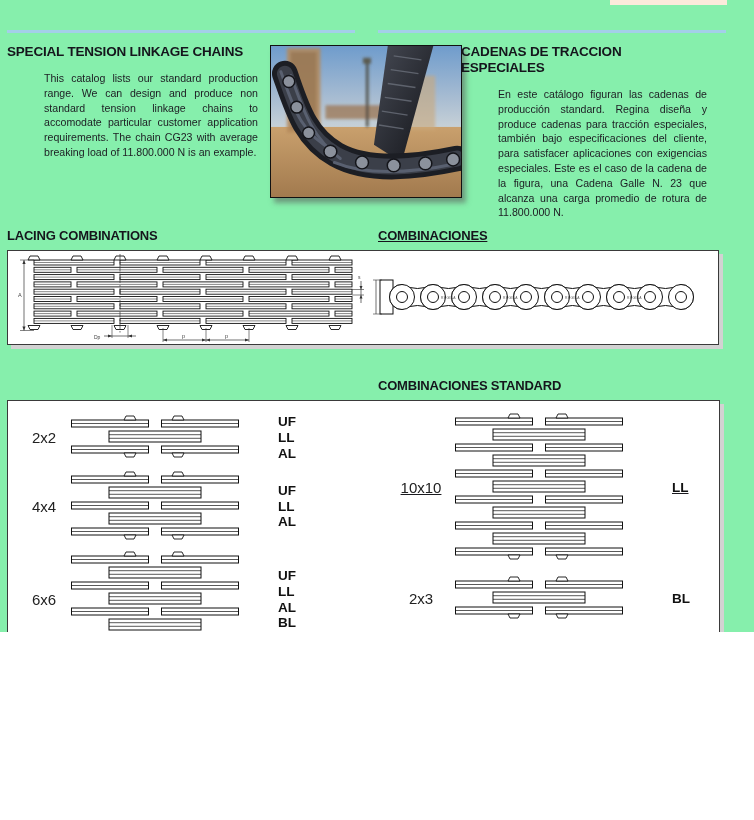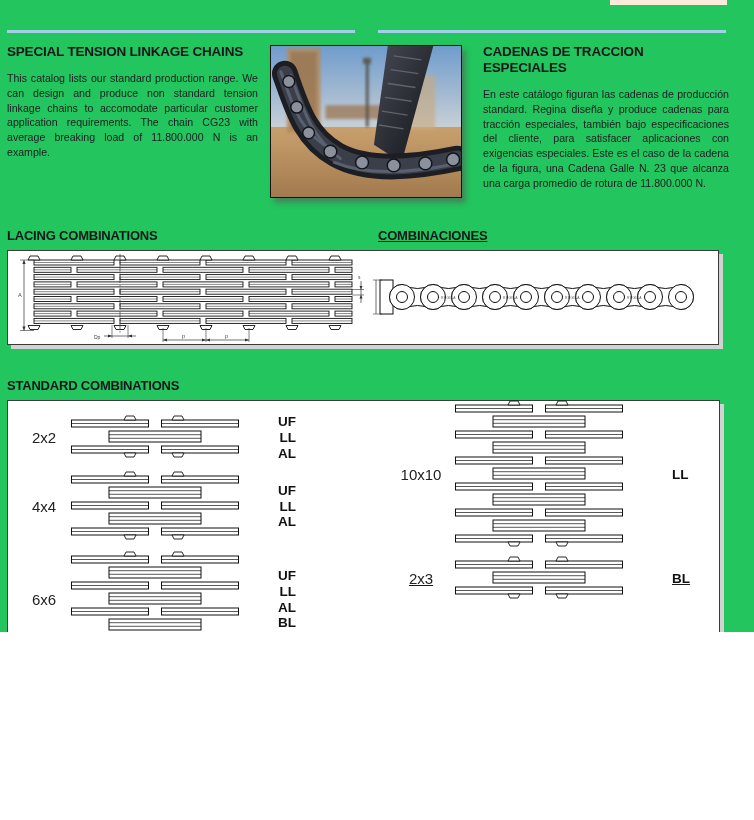--- a/index.html
+++ b/index.html
@@ -1,35 +1,36 @@
 <!DOCTYPE html>
 <html><head>
 <meta charset="utf-8">
 <style>
   * { margin:0; padding:0; box-sizing:border-box; }
   html,body { background:#ffffff; }
   body { font-family:"Liberation Sans", sans-serif; color:#1a1a1f; }
   #page {
-    position:relative; width:754px; height:632px; background:#22c55e; overflow:hidden;
+    position:relative; width:754px; height:632px; background:#86efac; overflow:hidden;
   }
   .peach-tab { position:absolute; left:610px; top:0; width:117px; height:5px; background:#fceadb; }
   .blue-rule { position:absolute; top:30px; height:3px; background:#a3cfe9; }
   .blue-rule.left { left:7px; width:348px; }
   .blue-rule.right { left:378px; width:348px; }
 
   .col-title {
     font-size:13.5px; font-weight:bold; letter-spacing:-0.2px; line-height:1.18;
     color:#15151c; text-transform:uppercase;
   }
   .body-text {
     font-size:10.6px; line-height:1.4; text-align:justify; color:#1c1c22;
     margin-top:11px;
+    margin-left:37px;
   }
   #en-col { position:absolute; left:7px; top:44px; width:251px; }
-  #es-col { position:absolute; left:483px; top:44px; width:246px; }
+  #es-col { position:absolute; left:461px; top:44px; width:246px; }
 
   #photo {
     position:absolute; left:270px; top:45px; width:192px; height:153px;
     border:1px solid #111; background:#9db4cc;
     box-shadow:4px 5px 5px rgba(90,90,90,0.55);
   }
   #photo svg { display:block; width:100%; height:100%; }
 
   .section-title {
     position:absolute; font-size:13px; font-weight:bold; letter-spacing:-0.2px;
@@ -49,21 +50,21 @@
 
   #lacing-left  { position:absolute; left:6px;  top:3px; }
   #lacing-right { position:absolute; left:364px; top:16px; }
 
   .combo-row { position:absolute; display:flex; align-items:center; }
   .combo-row .size-label { font-size:15px; color:#222; text-align:center; }
   .combo-row .codes { font-size:13.5px; font-weight:bold; line-height:1.18; color:#111; }
   .left-row  { left:18px;  width:300px; }
   .left-row  .size-label { width:52px; }
   .left-row  .diagram { width:170px; }
-  .left-row  .codes { margin-left:38px;text-align:right; }
+  .left-row  .codes { margin-left:38px; }
   .right-row { left:388px; width:330px; }
   .right-row .size-label { width:66px; }
   .right-row .diagram { width:170px; }
   .right-row .codes { margin-left:48px; }
 
   .diagram svg { display:block; }
 </style>
 </head>
 <body>
 
@@ -311,21 +312,21 @@
           <circle cx="309" cy="30" r="12.5" fill="#fff" stroke="#111" stroke-width="1"></circle>
           <circle cx="309" cy="30" r="5.5" fill="#fff" stroke="#111" stroke-width="1"></circle>
           <text x="76.5" y="31.5" font-size="3.4" letter-spacing="0.3" text-anchor="middle" fill="#555" font-family="Liberation Sans,sans-serif">REGINA</text>
           <text x="138.5" y="31.5" font-size="3.4" letter-spacing="0.3" text-anchor="middle" fill="#555" font-family="Liberation Sans,sans-serif">REGINA</text>
           <text x="200.5" y="31.5" font-size="3.4" letter-spacing="0.3" text-anchor="middle" fill="#555" font-family="Liberation Sans,sans-serif">REGINA</text>
           <text x="262.5" y="31.5" font-size="3.4" letter-spacing="0.3" text-anchor="middle" fill="#555" font-family="Liberation Sans,sans-serif">REGINA</text>
         </svg>
       </div>
   </div>
 
-  <div id="std-title-en" class="section-title">STANDARD COMBINATIONS</div>
+  <div id="std-title-es" class="section-title">COMBINACIONES STANDARD</div>
 
   <div id="combo-box" class="frame-box"></div>
 
   <div class="combo-row left-row" style="top:414px;">
     <div class="size-label">2x2</div>
     <div class="diagram">
         <svg xmlns="http://www.w3.org/2000/svg" width="170" height="45" viewBox="0 0 170 45">
           <rect x="1.5" y="5" width="77" height="7" fill="#fff" stroke="#111" stroke-width="1"></rect>
           <line x1="1.5" y1="8.5" x2="78.5" y2="8.5" stroke="#111" stroke-width="0.7"></line>
           <rect x="91.5" y="5" width="77" height="7" fill="#fff" stroke="#111" stroke-width="1"></rect>
@@ -467,21 +468,21 @@
           <path d="M102 116 l2 4 h8 l2 -4 z" fill="#fff" stroke="#111" stroke-width="0.9"></path>
         </svg>
       </div>
     <div class="codes">
       <div>UF</div>
       <div>LL</div>
       <div>BL</div>
     </div>
   </div>
 
-  <div class="combo-row right-row" style="top:400px;">
+  <div class="combo-row right-row" style="top:413px;text-decoration:underline;">
     <div class="size-label">10x10</div>
     <div class="diagram">
         <svg xmlns="http://www.w3.org/2000/svg" width="170" height="149" viewBox="0 0 170 149">
           <rect x="1.5" y="5" width="77" height="7" fill="#fff" stroke="#111" stroke-width="1"></rect>
           <line x1="1.5" y1="8.5" x2="78.5" y2="8.5" stroke="#111" stroke-width="0.7"></line>
           <rect x="91.5" y="5" width="77" height="7" fill="#fff" stroke="#111" stroke-width="1"></rect>
           <line x1="91.5" y1="8.5" x2="168.5" y2="8.5" stroke="#111" stroke-width="0.7"></line>
           <path d="M54 5 l2 -4 h8 l2 4 z" fill="#fff" stroke="#111" stroke-width="0.9"></path>
           <path d="M102 5 l2 -4 h8 l2 4 z" fill="#fff" stroke="#111" stroke-width="0.9"></path>
           <rect x="39" y="16" width="92" height="11" fill="#fff" stroke="#111" stroke-width="1"></rect>
@@ -520,21 +521,21 @@
           <rect x="91.5" y="135" width="77" height="7" fill="#fff" stroke="#111" stroke-width="1"></rect>
           <line x1="91.5" y1="138.5" x2="168.5" y2="138.5" stroke="#111" stroke-width="0.7"></line>
           <path d="M54 142 l2 4 h8 l2 -4 z" fill="#fff" stroke="#111" stroke-width="0.9"></path>
           <path d="M102 142 l2 4 h8 l2 -4 z" fill="#fff" stroke="#111" stroke-width="0.9"></path>
         </svg>
       </div>
     <div class="codes">
       <div>LL</div>
     </div>
   </div>
-  <div class="combo-row right-row" style="top:556px;text-decoration:underline;">
+  <div class="combo-row right-row" style="top:576px;">
     <div class="size-label">2x3</div>
     <div class="diagram">
         <svg xmlns="http://www.w3.org/2000/svg" width="170" height="45" viewBox="0 0 170 45">
           <rect x="1.5" y="5" width="77" height="7" fill="#fff" stroke="#111" stroke-width="1"></rect>
           <line x1="1.5" y1="8.5" x2="78.5" y2="8.5" stroke="#111" stroke-width="0.7"></line>
           <rect x="91.5" y="5" width="77" height="7" fill="#fff" stroke="#111" stroke-width="1"></rect>
           <line x1="91.5" y1="8.5" x2="168.5" y2="8.5" stroke="#111" stroke-width="0.7"></line>
           <path d="M54 5 l2 -4 h8 l2 4 z" fill="#fff" stroke="#111" stroke-width="0.9"></path>
           <path d="M102 5 l2 -4 h8 l2 4 z" fill="#fff" stroke="#111" stroke-width="0.9"></path>
           <rect x="39" y="16" width="92" height="11" fill="#fff" stroke="#111" stroke-width="1"></rect>

